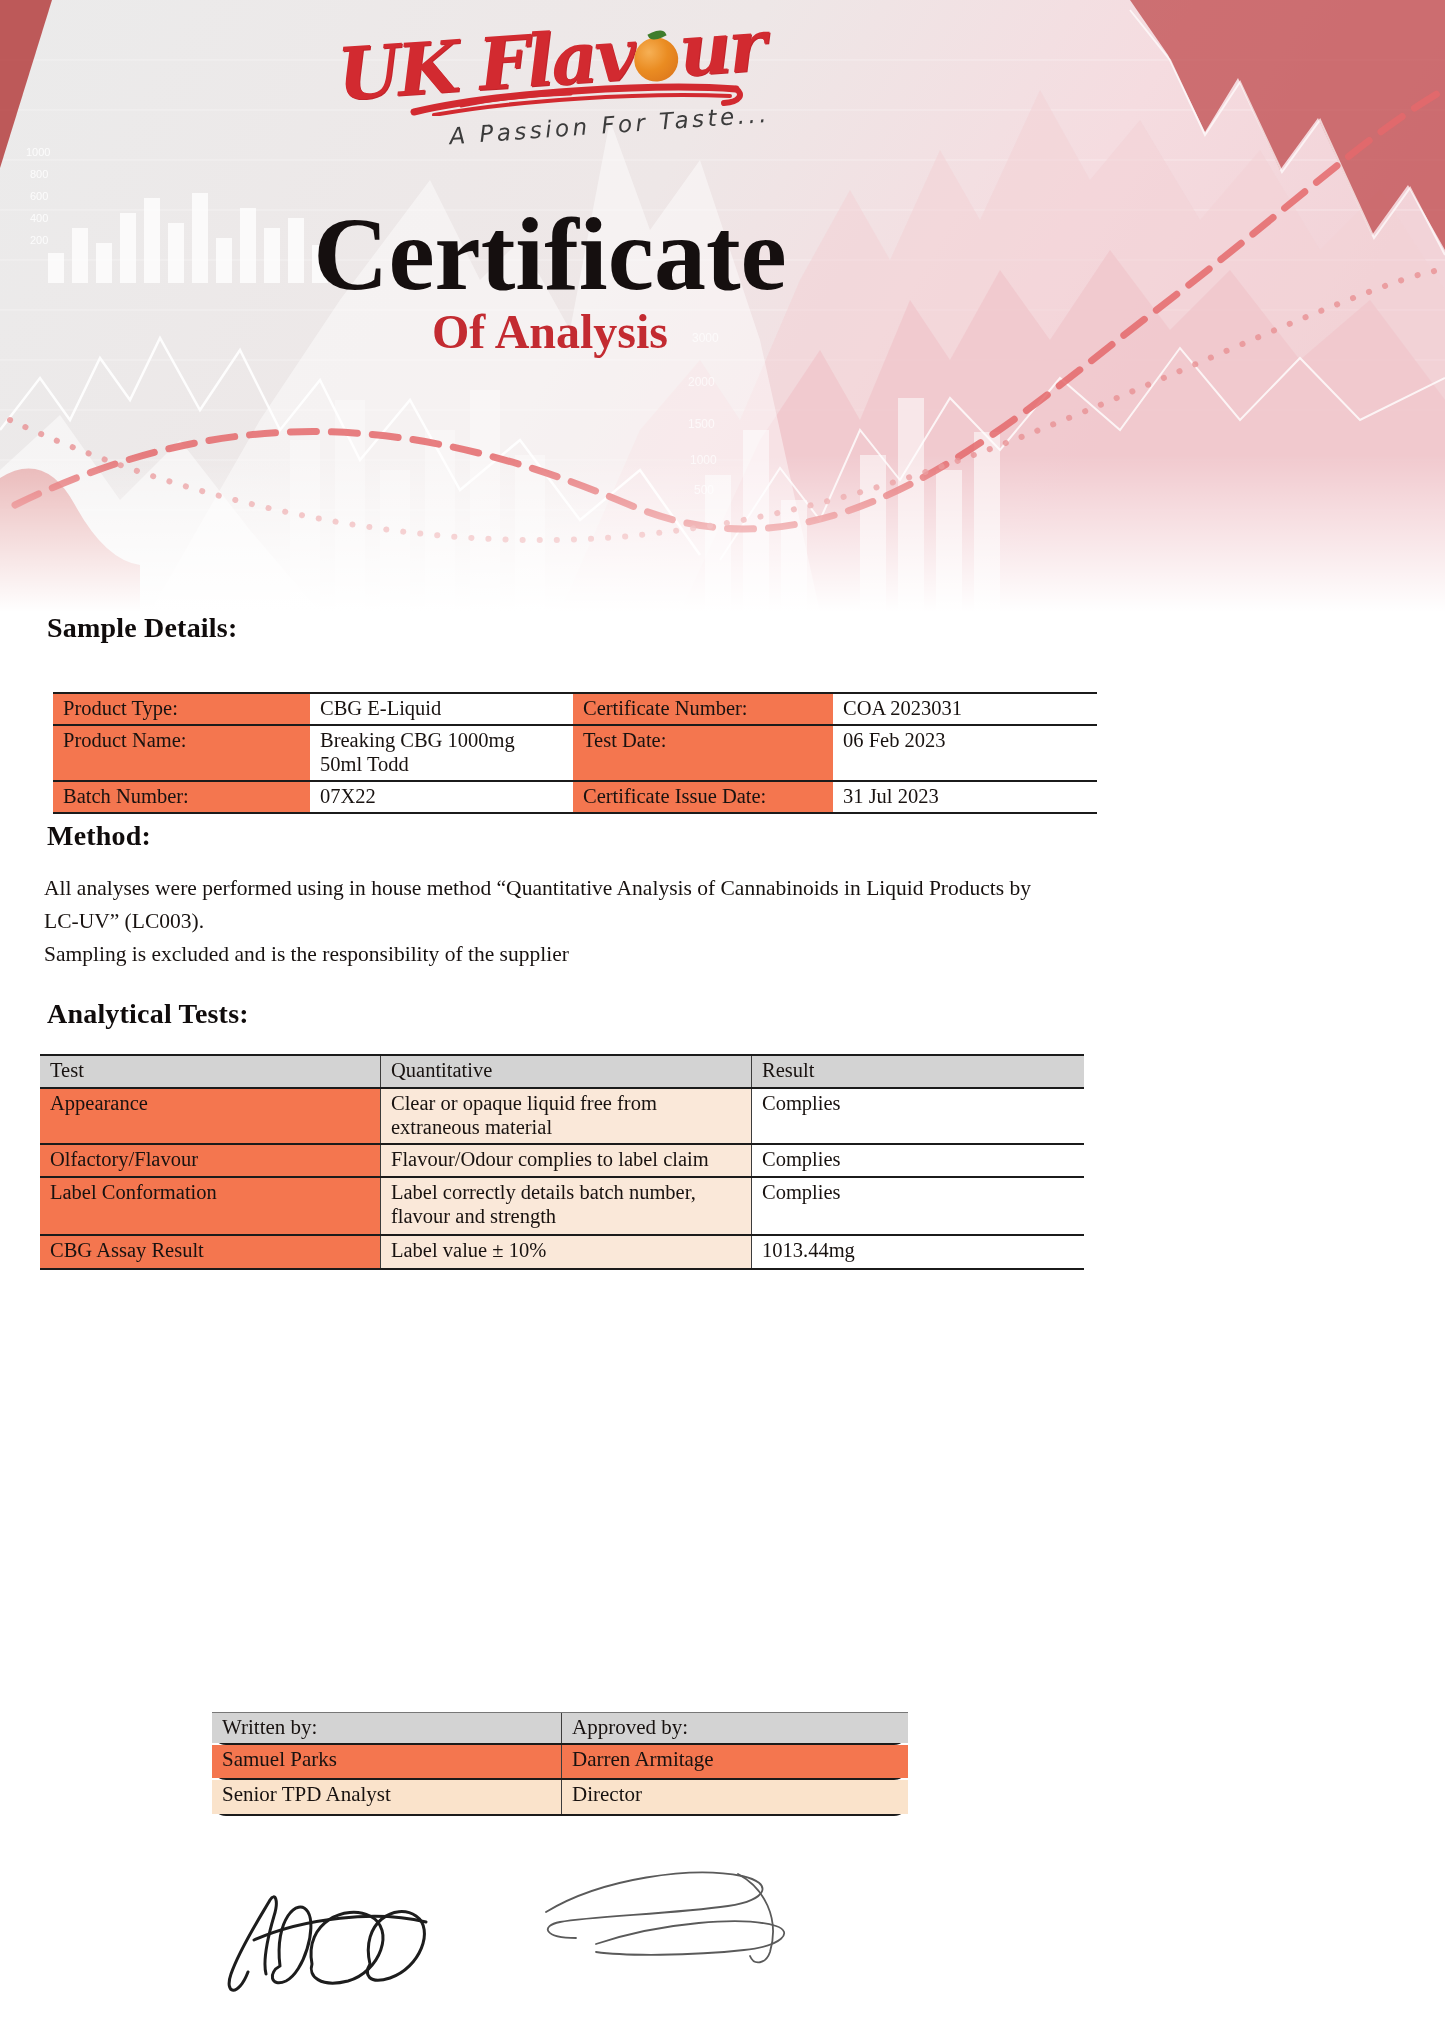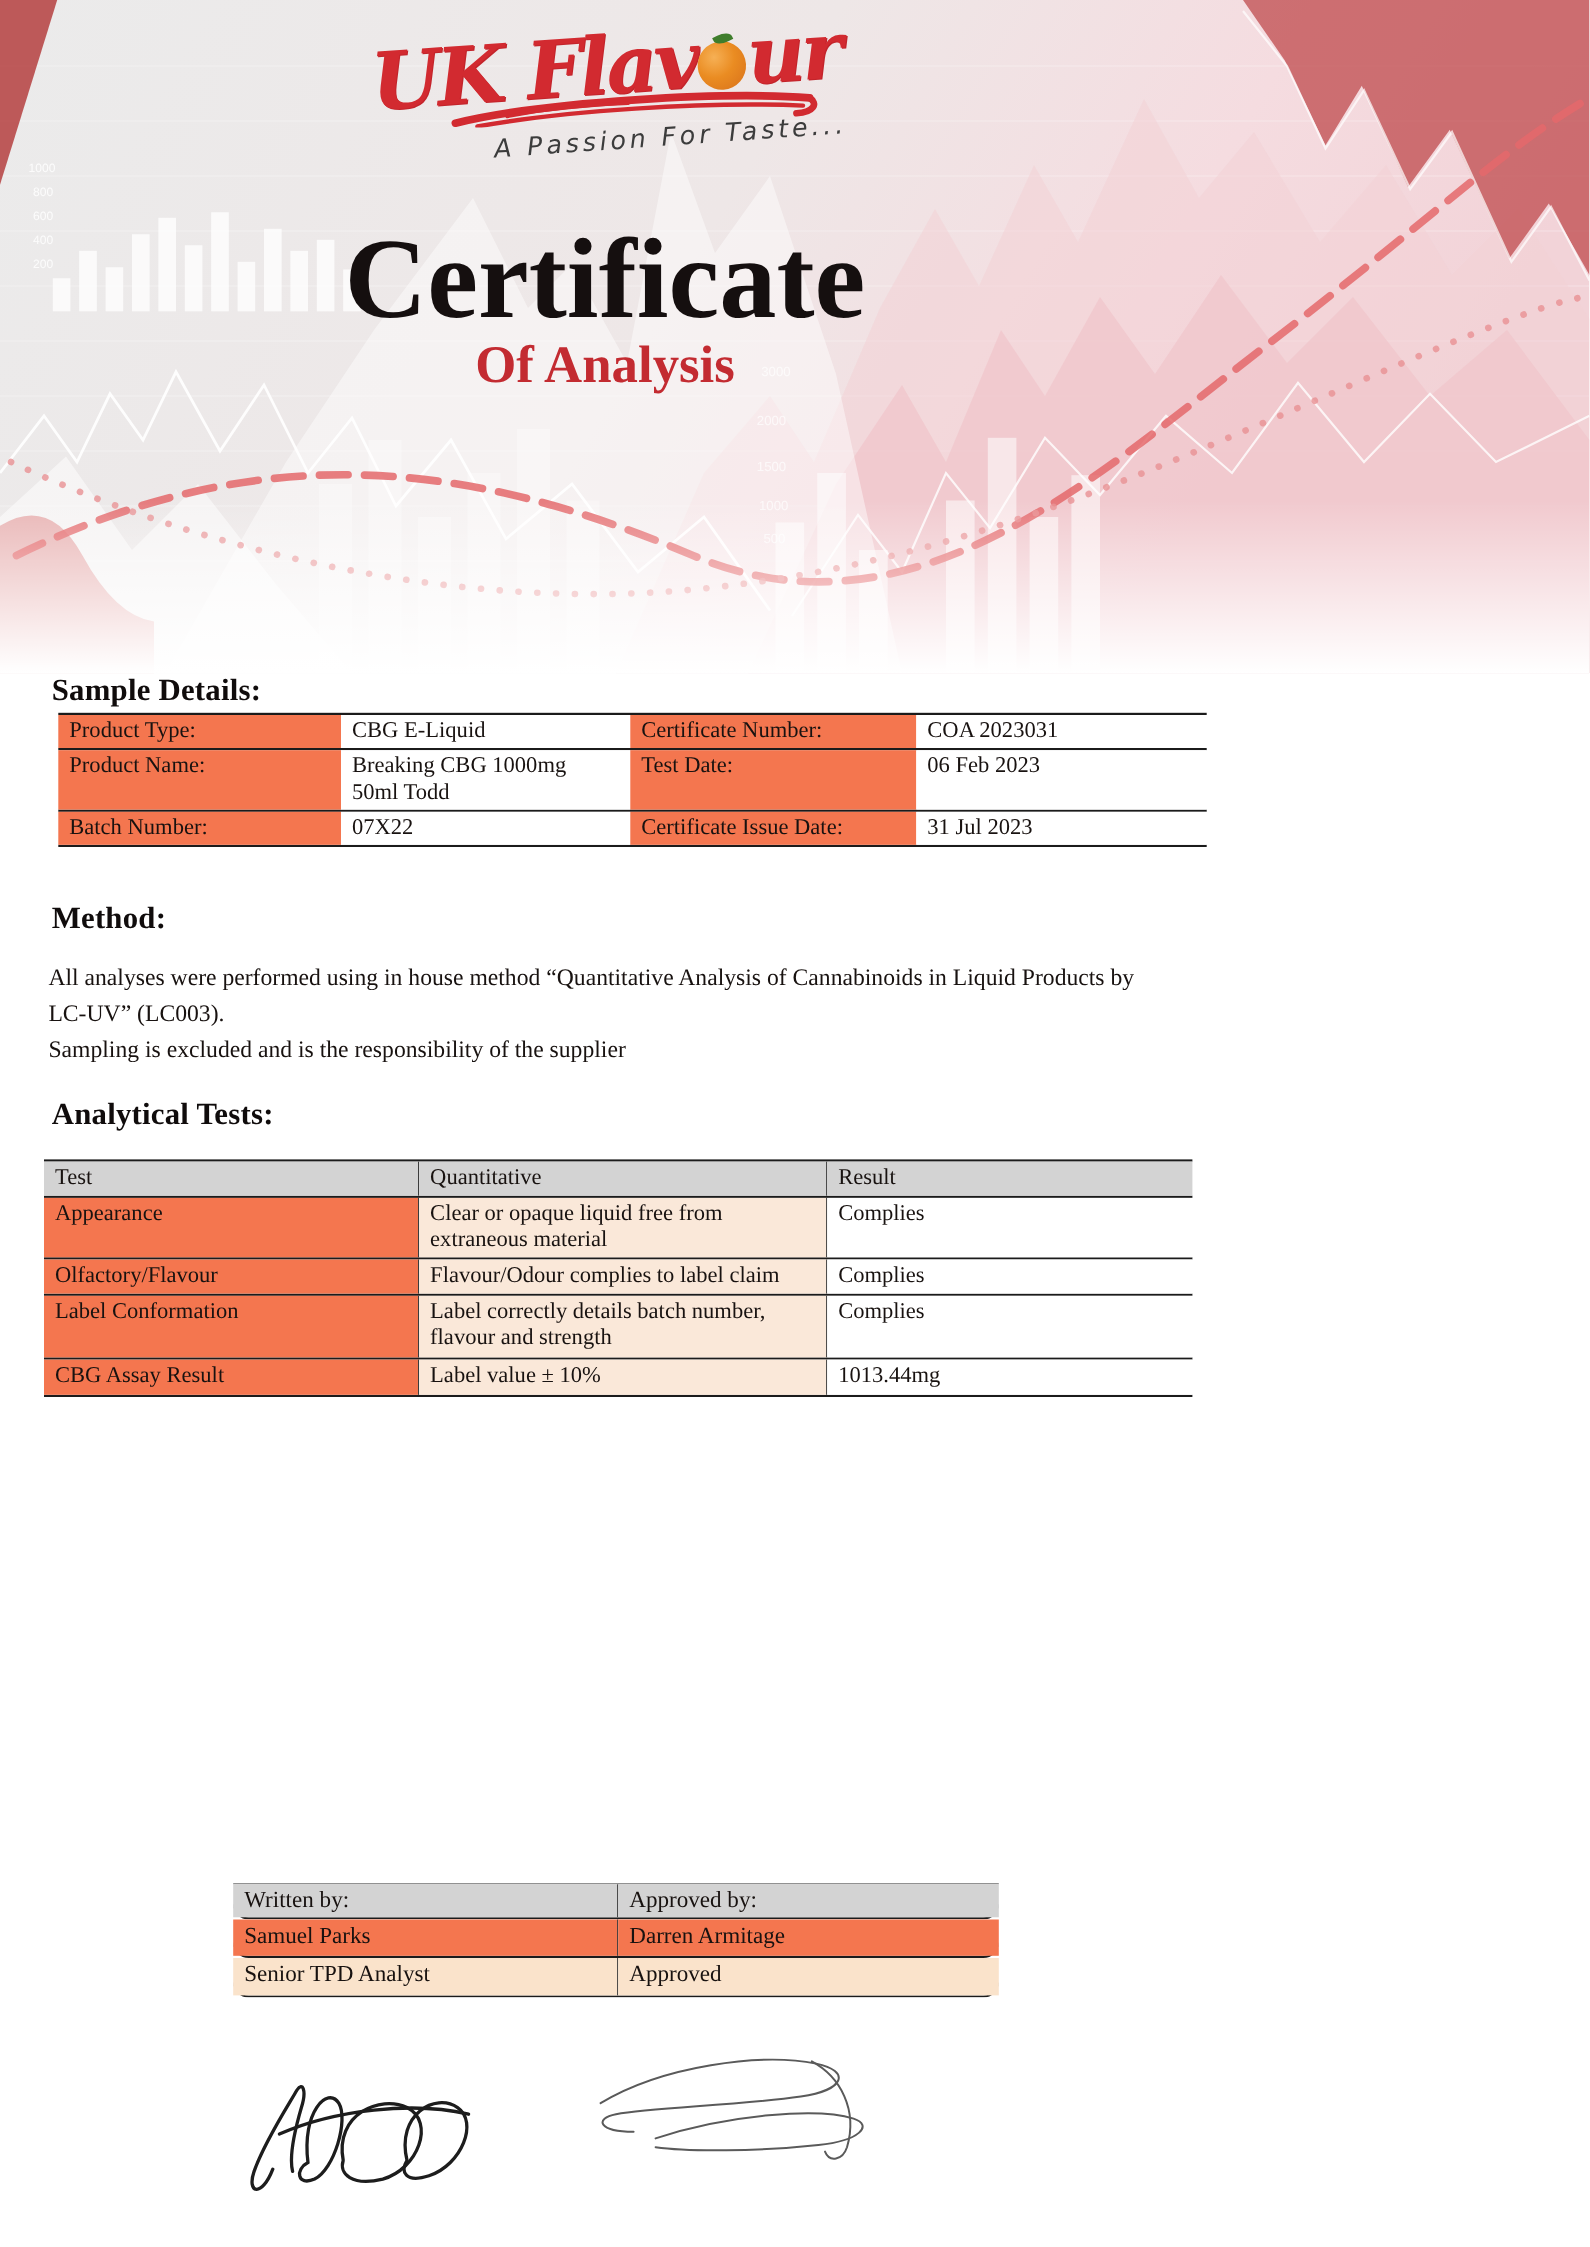--- a/index.html
+++ b/index.html
@@ -51,21 +51,21 @@
     font-family:"Liberation Serif", serif;
   }
   
   .sec-h{position:absolute;font-size:28px;font-weight:bold;color:#100c0c;letter-spacing:.2px;}
   
   .grid-row{display:grid;border-bottom:2px solid #1b1b1b;}
   .cell{padding:2px 8px 4px 10px;font-size:20.5px;line-height:24px;color:#181210;}
   .lab{background:#f4764f;}
   .val{background:#ffffff;}
   
-  .t1{position:absolute;left:40px;top:648px;width:1044px;padding-left:13px;}
+  .t1{position:absolute;left:40px;top:692px;width:1044px;padding-left:13px;}
   .t1 .grid-row{grid-template-columns:257px 263px 260px 264px;}
   .t1 .grid-row:first-child{border-top:2px solid #1b1b1b;}
   .t1-r1{min-height:27px;}
   .t1-r2{min-height:50px;}
   .t1-r3{min-height:28px;}
   .wrap-narrow{display:inline-block;max-width:205px;}
   
   .method-text{position:absolute;left:44px;top:872px;width:1022px;font-size:21.5px;line-height:33px;color:#181210;}
   .method-text p{margin:0;}
   
@@ -278,21 +278,21 @@
   <div class="grid-row t3-hr">
     <div class="cell th">Written by:</div>
     <div class="cell th">Approved by:</div>
   </div>
   <div class="grid-row t3-r1">
     <div class="cell lab">Samuel Parks</div>
     <div class="cell lab">Darren Armitage</div>
   </div>
   <div class="grid-row t3-r2">
     <div class="cell role">Senior TPD Analyst</div>
-    <div class="cell role">Approved</div>
+    <div class="cell role">Director</div>
   </div>
 </div>
 
 <svg class="sig" style="left:218px;top:1876px;" width="215" height="165" viewBox="0 0 215 165">
   <g fill="none" stroke="#1d1d1d" stroke-width="3" stroke-linecap="round">
     <path d="M30,96 C20,122 6,118 13,98 C22,72 44,38 52,24 C57,16 61,24 56,40 C49,64 45,86 48,98"></path>
     <path d="M62,90 C56,44 80,20 90,36 C99,51 86,96 68,105 C52,112 50,96 62,90"></path>
     <path d="M94,88 C86,46 128,28 152,40 C178,53 162,96 130,105 C102,112 90,100 94,88"></path>
     <path d="M152,88 C142,46 178,26 198,40 C217,53 202,92 172,102 C150,109 146,98 152,88"></path>
     <path d="M36,64 C86,42 158,34 208,46"></path>

